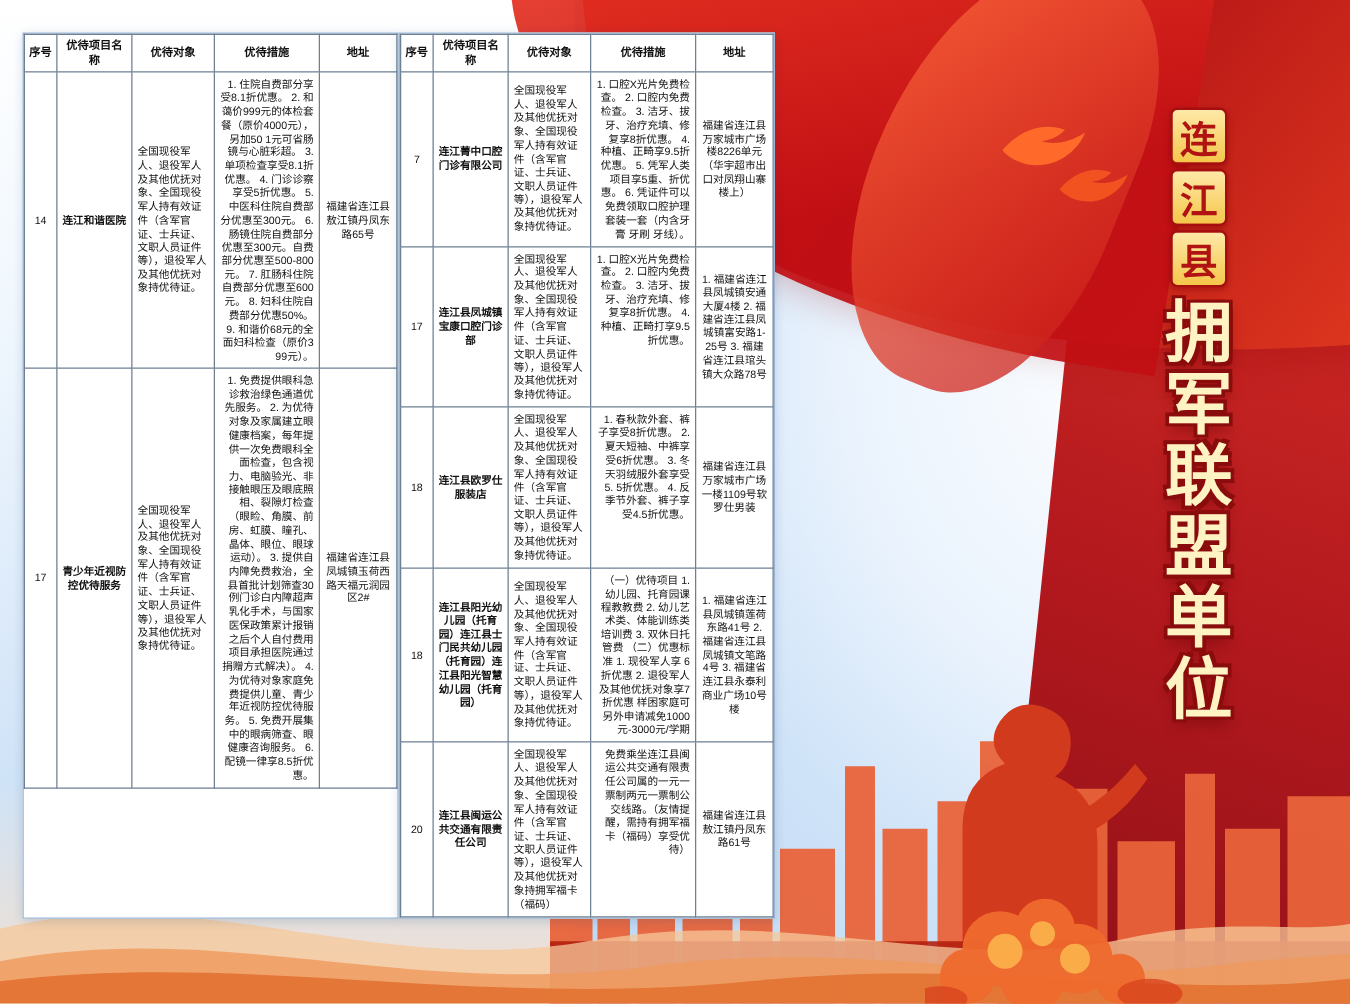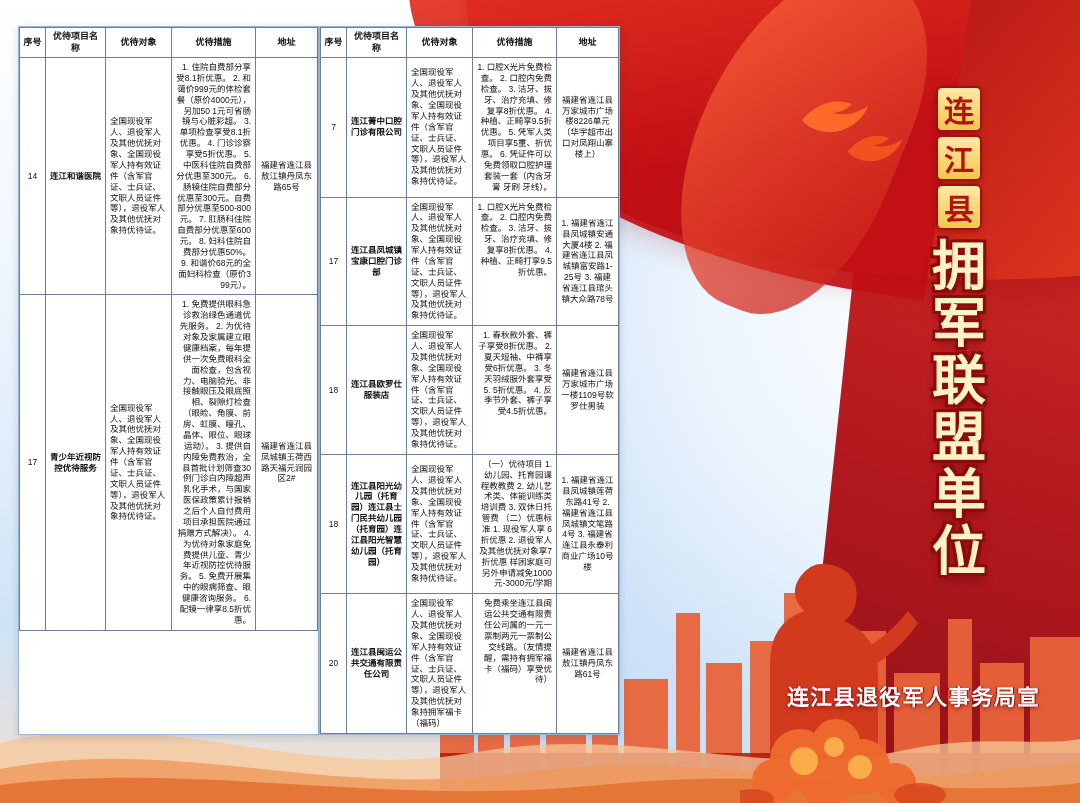--- a/index.html
+++ b/index.html
@@ -333,14 +333,13 @@
       <div class="head-badge">县</div>
     </div>
     <div class="head-char">拥</div>
     <div class="head-char">军</div>
     <div class="head-char">联</div>
     <div class="head-char">盟</div>
     <div class="head-char">单</div>
     <div class="head-char">位</div>
   </div>
 
-  <div class="footer-line">连江县退役军人事务局宣</div>
 </div>
 
 </body></html>

